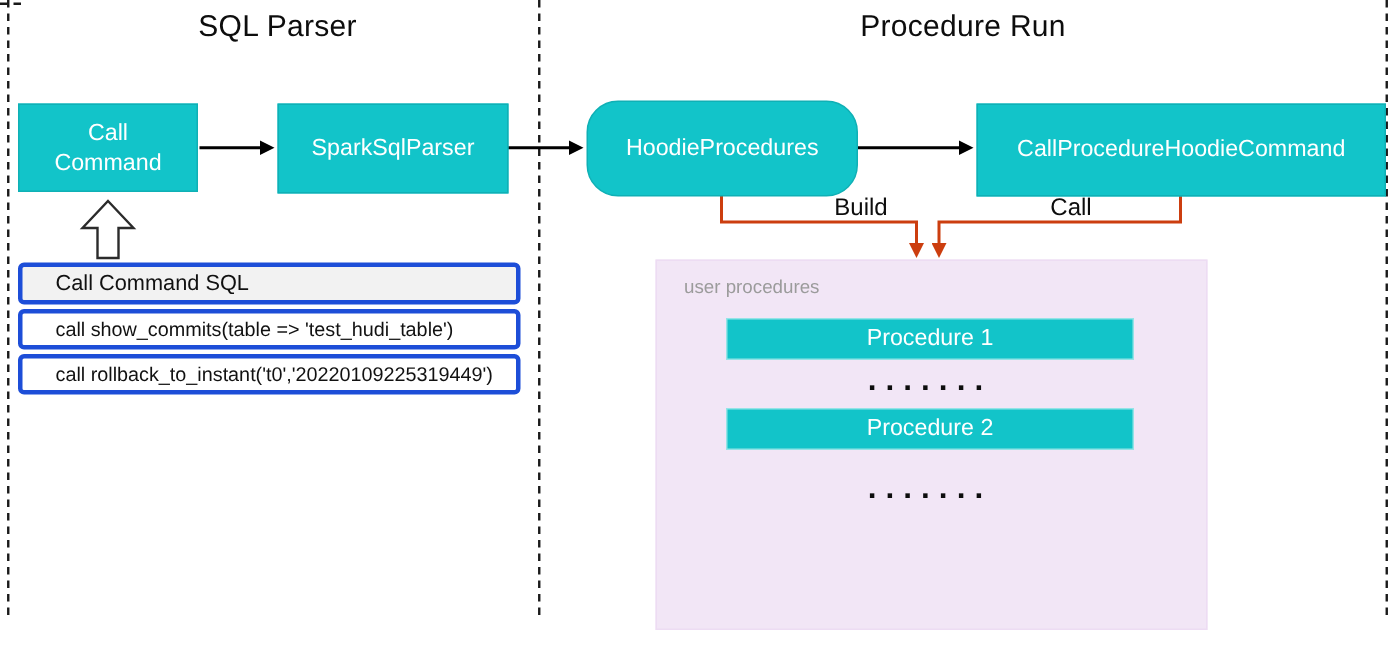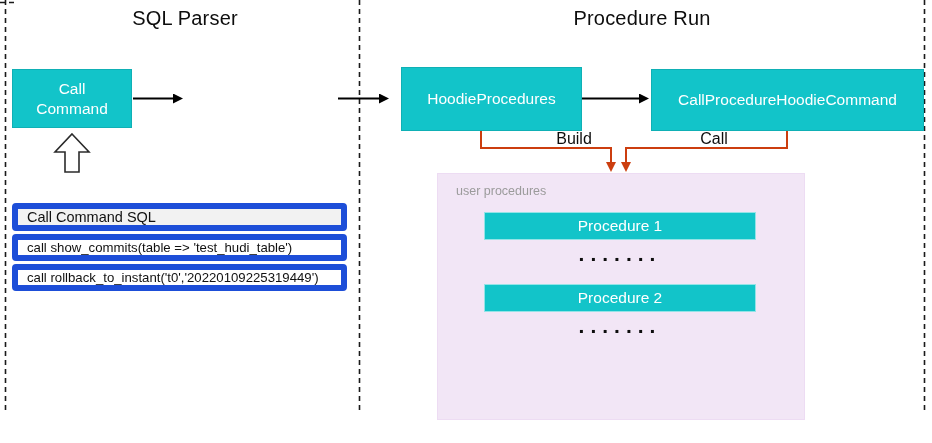--- a/index.html
+++ b/index.html
@@ -14,50 +14,50 @@
   }
   .t-sql{left:60px;width:250px;}
   .t-proc{left:517px;width:250px;}
   .node{
     position:absolute;background:#12c4c9;border:1px solid #0fb0b5;
     color:#ffffff;display:flex;align-items:center;justify-content:center;
     text-align:center;font-size:15.5px;line-height:1.25;
   }
   .n-call{left:12px;top:69px;width:120px;height:59px;padding:0 11px;box-sizing:border-box;}
   .n-spark{left:185px;top:69px;width:152px;height:58px;}
-  .n-hoodie{left:401px;top:67px;width:179px;height:62px;}
+  .n-hoodie{left:391px;top:67px;width:179px;height:62px;border-radius:21px;}
   .n-cphc{left:651px;top:69px;width:271px;height:60px;}
   .edge-label{
     position:absolute;top:129px;height:19px;line-height:19px;width:80px;
     text-align:center;font-size:16px;color:#0d0d0d;
   }
   .l-build{left:534px;}
   .l-call{left:674px;}
   .sql-panel-header,.sql-row{
     position:absolute;left:12px;width:335px;box-sizing:border-box;
-    border:6px solid #1d4ed8;border-radius:4px;display:flex;align-items:center;
-    color:#111111;background:#ffffff;padding-left:9px;margin-top:28px;
+    border:3px solid #1d4ed8;border-radius:4px;display:flex;align-items:center;
+    color:#111111;background:#ffffff;padding-left:22px;
   }
   .sql-panel-header{top:175px;height:28px;background:#f2f2f2;font-size:14.5px;}
   .sql-r1{top:206px;height:27px;font-size:13.2px;}
   .sql-r2{top:236px;height:27px;font-size:13.2px;}
   .user-procs{
     position:absolute;left:437px;top:173px;width:368px;height:247px;
     background:#f2e6f6;border:1px solid #eddcf3;box-sizing:border-box;
   }
   .up-label{
     position:absolute;left:18px;top:10px;font-size:12.5px;color:#9b9b9b;
   }
   .proc{
     position:absolute;left:46px;width:272px;height:28px;background:#12c4c9;
     border:1px solid rgba(255,255,255,0.55);box-sizing:border-box;
     color:#ffffff;display:flex;align-items:center;justify-content:center;
     font-size:15.5px;
   }
-  .p1{top:38px;} .p2{top:110px;text-align:center;} .pn{top:184px;}
+  .p1{top:38px;} .p2{top:98px;text-align:center;} .pn{top:184px;}
   .dots{
     position:absolute;left:46px;width:272px;height:32px;
     display:flex;align-items:center;justify-content:center;
     font-size:21px;font-weight:700;letter-spacing:6px;color:#0d0d0d;
   }
   .d1{top:72px;} .d2{top:144px;}
   .dots span{transform:translateY(-32%);}
 </style>
 </head>
 <body>
@@ -94,20 +94,23 @@
 
     <polygon points="72,134 89,152 79,152 79,172 65,172 65,152 55,152" fill="#ffffff" stroke="#2b2b2b" stroke-width="1.6"></polygon>
   </svg>
 
   <div class="sect-title t-proc">Procedure Run</div>
   <div class="sect-title t-sql">SQL Parser</div>
 
   <div class="node n-call">
     <span>Call Command</span>
   </div>
+  <div class="node n-spark">
+    <span>SparkSqlParser</span>
+  </div>
 
   <div class="node n-hoodie">
     <span>HoodieProcedures</span>
   </div>
   <div class="node n-cphc">
     <span>CallProcedureHoodieCommand</span>
   </div>
 
   <div class="edge-label l-build">Build</div>
   <div class="edge-label l-call">Call</div>

